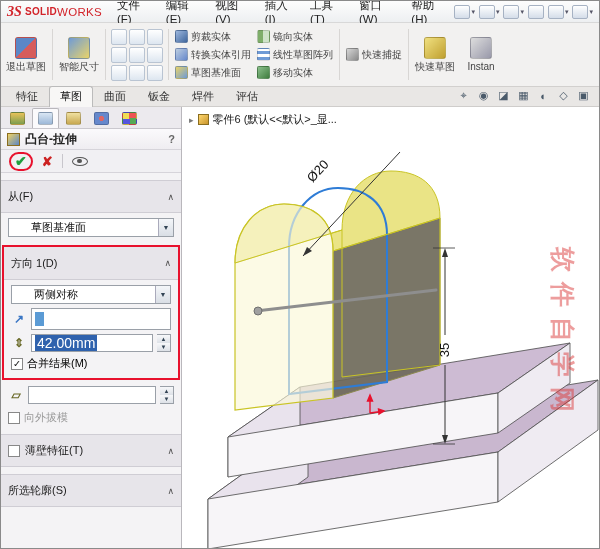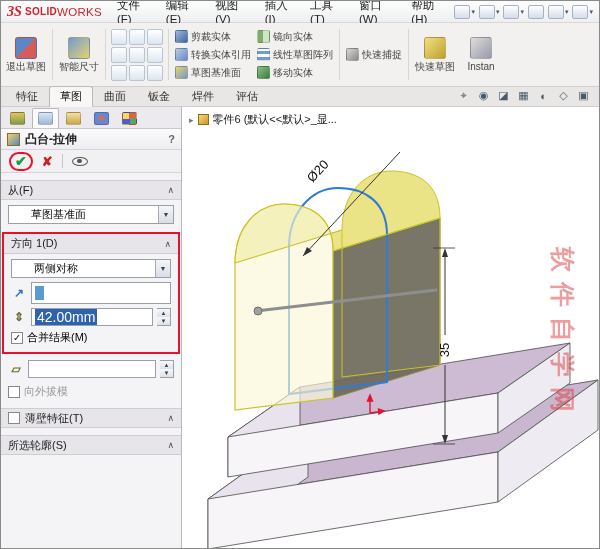--- a/index.html
+++ b/index.html
@@ -64,21 +64,21 @@
   .pt5{background:conic-gradient(#e55 0 25%,#5a5 0 50%,#55d 0 75%,#ed5 0)}
   .ptitle{height:21px;display:flex;align-items:center;gap:5px;padding:0 6px;font-weight:bold;font-size:12px;color:#222;background:linear-gradient(#fbfafc,#efedf1);border-bottom:1px solid #d6d4da;flex:0 0 auto}
   .ext-ic{width:13px;height:13px;background:linear-gradient(135deg,#f0d264,#5b87c7);border:1px solid #8a6d20;flex:0 0 auto}
   .help{margin-left:auto;color:#666;font-weight:bold;font-size:11px}
   .pactions{height:23px;display:flex;align-items:center;gap:9px;padding:0 8px;border-bottom:1px solid #d6d4da;background:#f1f0f3;flex:0 0 auto}
   .chk-ok{color:#1f9e3e;font-size:14px;font-weight:bold;border:2px solid #e8112d;border-radius:10px;padding:0 4px;line-height:15px}
   .chk-x{color:#cc2222;font-size:13px;font-weight:bold}
   .vline{width:1px;height:14px;background:#c8c6cc}
   .eye{width:16px;height:9px;border:1.5px solid #555;border-radius:50%;position:relative}
   .eye::after{content:"";position:absolute;left:4.5px;top:1px;width:4.5px;height:4.5px;background:#555;border-radius:50%}
-  .group-hd{height:20px;display:flex;align-items:center;justify-content:space-between;padding:0 7px;background:#e7e5ea;border-top:1px solid #cfcdd4;border-bottom:1px solid #cfcdd4;color:#1a1a1a;margin-top:7px;flex:0 0 auto}
+  .group-hd{height:33px;display:flex;align-items:center;justify-content:space-between;padding:0 7px;background:#e7e5ea;border-top:1px solid #cfcdd4;border-bottom:1px solid #cfcdd4;color:#1a1a1a;margin-top:7px;flex:0 0 auto}
   .group-hd .lft{display:flex;align-items:center;gap:5px}
   .collapse{color:#555;font-size:9px}
   .combo{height:19px;background:#fff;border:1px solid #9aa0a8;display:flex;align-items:center;margin:5px 7px 2px;padding-left:22px;font-size:11px;color:#111}
   .combo .drop{margin-left:auto;width:15px;align-self:stretch;background:linear-gradient(#f4f6f9,#d9dee5);border-left:1px solid #aab;display:flex;align-items:center;justify-content:center;font-size:7px;color:#345}
   .row{display:flex;align-items:center;gap:4px;margin:4px 7px 2px}
   .ric{width:16px;text-align:center;font-size:12px;flex:0 0 auto}
   .dirarrow{color:#3a76c4;font-weight:bold}
   .depthic{color:#6b6b2a;font-weight:bold}
   .selbox{flex:1;height:22px;background:#fff;border:1px solid #9aa0a8;display:flex;align-items:center;padding:3px}
   .bluechip{width:9px;height:14px;background:#5b9bd5}

